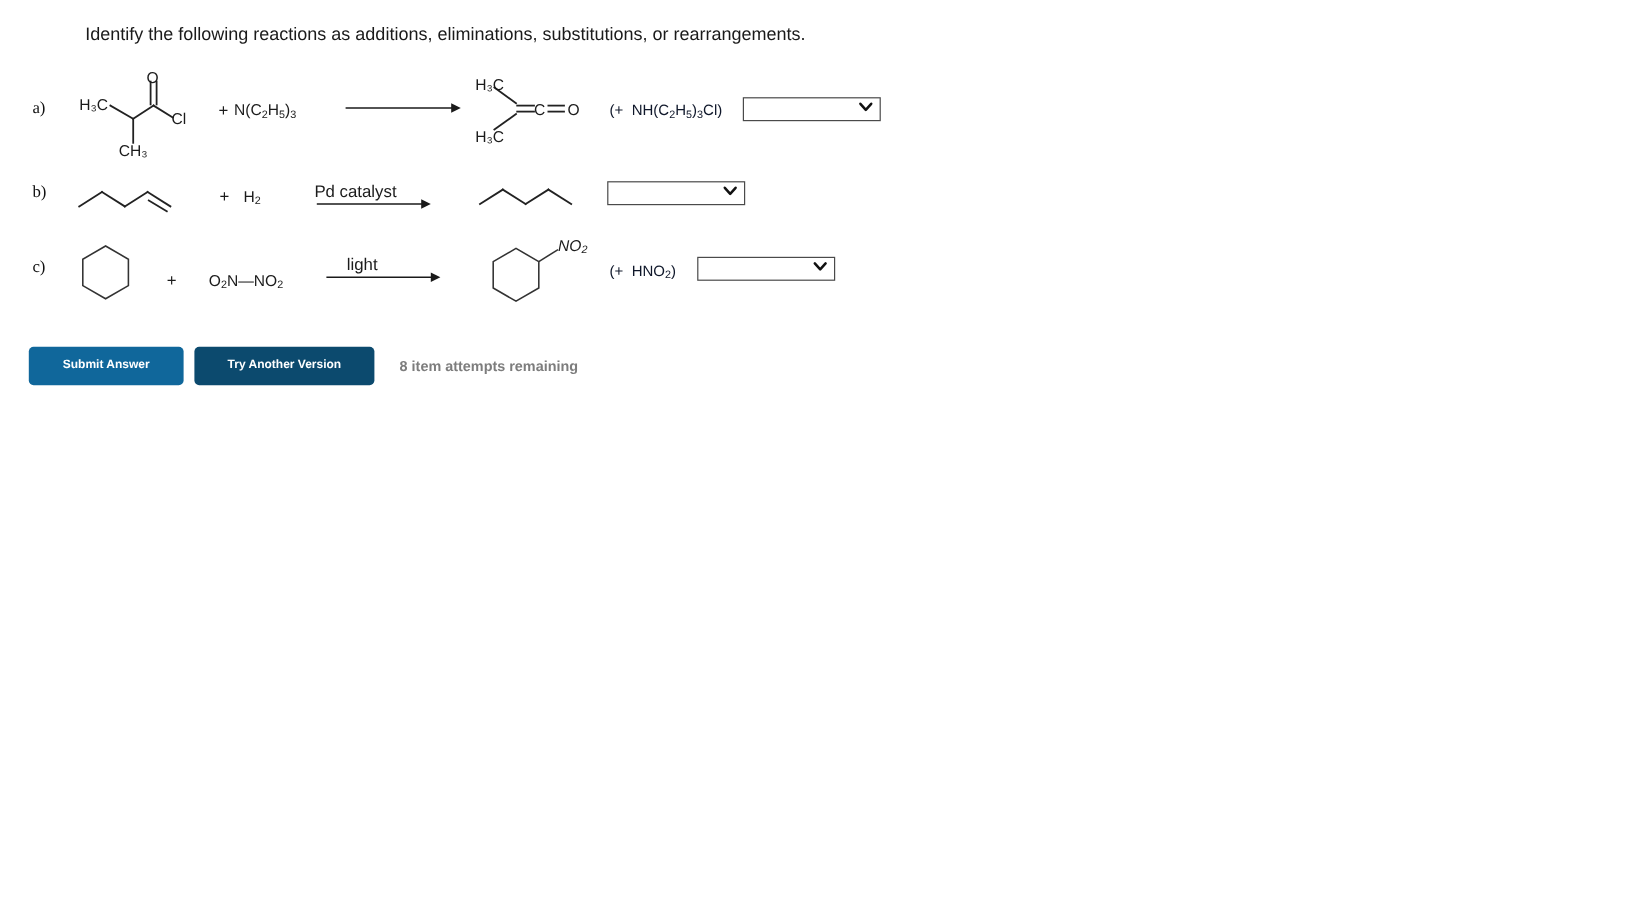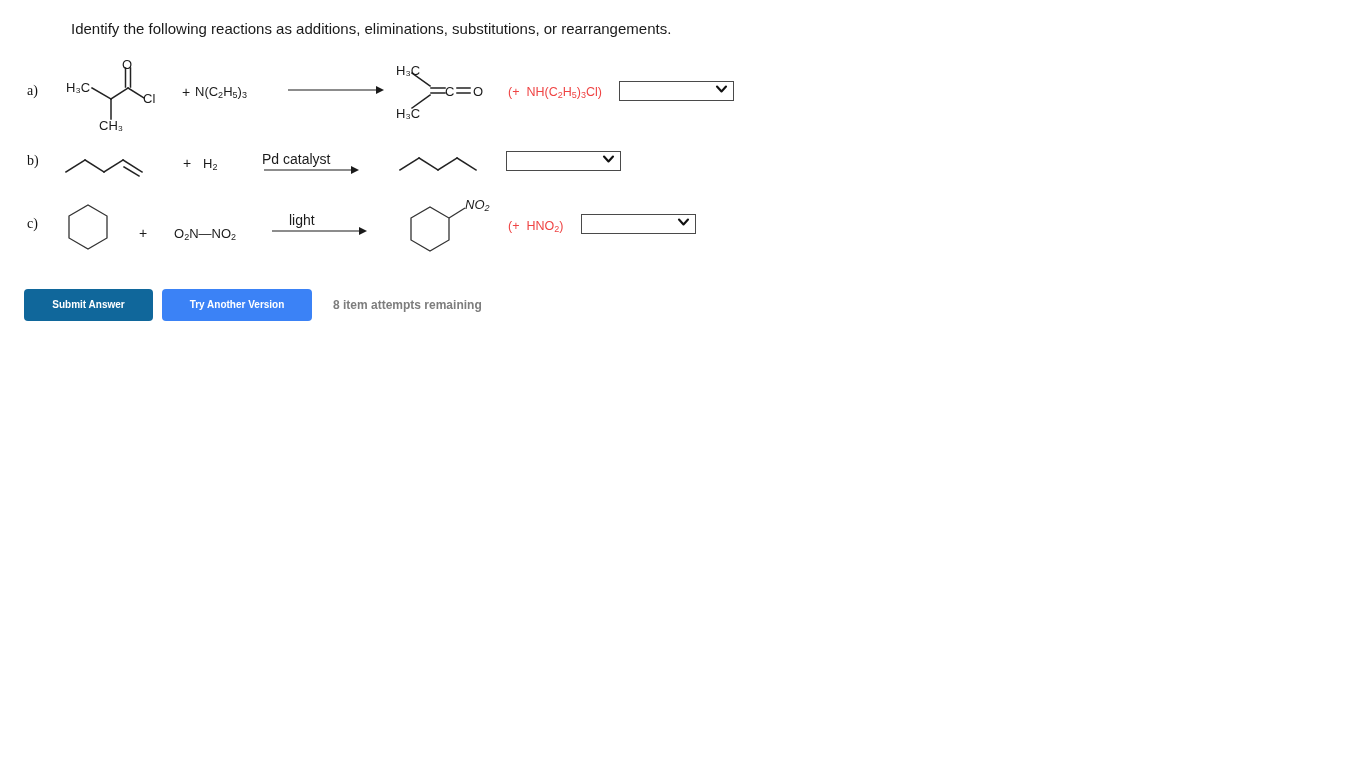--- a/index.html
+++ b/index.html
@@ -55,21 +55,21 @@
   }
   .cond {
     font-family: "Liberation Sans", sans-serif;
     font-size: 14px;
     color: #1b1b1b;
     white-space: nowrap;
   }
   .byproduct {
     font-family: "Liberation Sans", sans-serif;
     font-size: 12.5px;
-    color: #ef4444;
+    color: #0f172a;
     white-space: nowrap;
   }
   .byproduct sub { font-size: 9px; vertical-align: -2px; }
 
   svg { display: block; overflow: visible; }
   .bond {
     stroke: #222222;
     stroke-width: 1.5;
     fill: none;
     stroke-linecap: square;
@@ -132,21 +132,21 @@
     top: 289px;
     width: 129px;
     height: 32px;
     background: #10679b;
   }
   .btn-try {
     left: 162px;
     top: 289px;
     width: 150px;
     height: 32px;
-    background: #3b82f6;
+    background: #0c4a6e;
   }
   .attempts {
     position: absolute;
     left: 333px;
     top: 298px;
     font-family: "Liberation Sans", sans-serif;
     font-size: 12px;
     font-weight: bold;
     color: #7d7d7d;
     white-space: nowrap;

